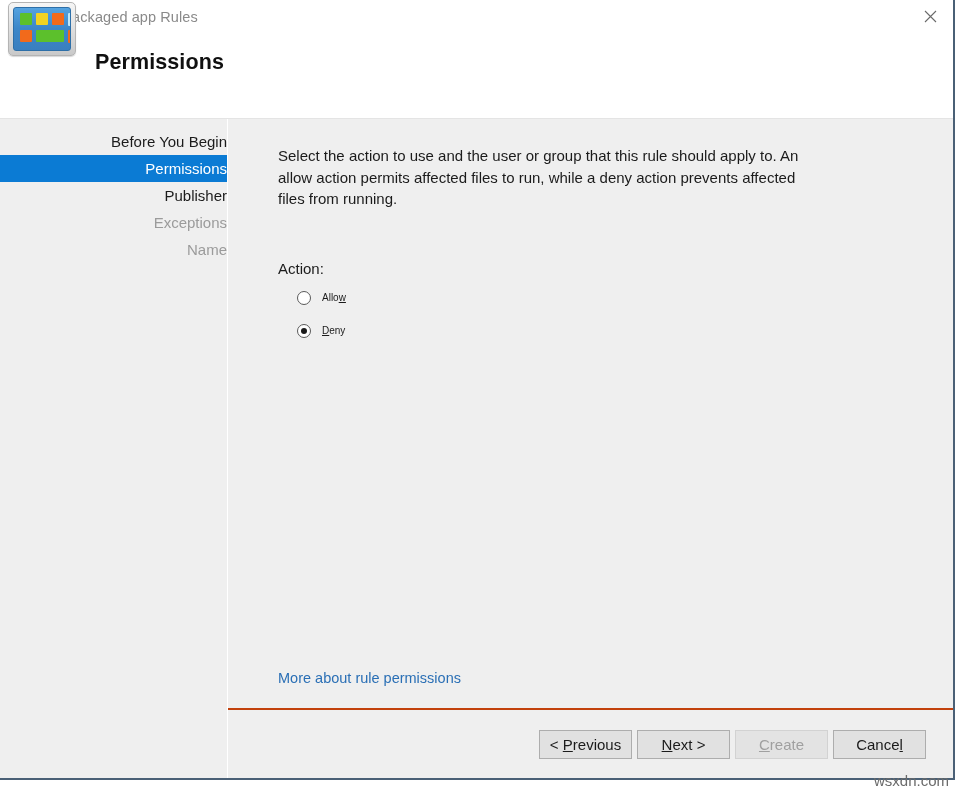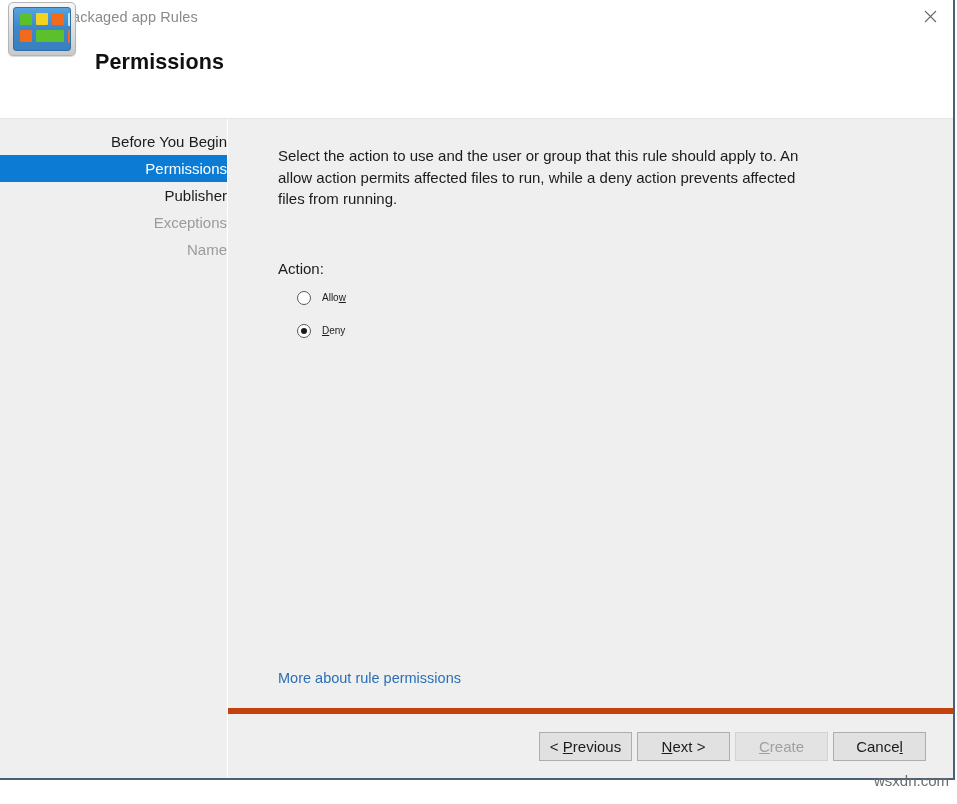--- a/index.html
+++ b/index.html
@@ -246,21 +246,21 @@
     bottom: 22px;
     font-size: 14.5px;
     color: #2a6fb5;
     text-decoration: none;
     cursor: pointer;
   }
 
   
   #footer {
     flex: 0 0 70px;
-    border-top: 6px solid #c2410c;
+    border-top: 2px solid #c2410c;
     background: #efefef;
     display: flex;
     align-items: center;
     justify-content: flex-end;
     padding-right: 27px;
     box-sizing: border-box;
   }
   .dlg-button {
     width: 93px;
     height: 29px;

